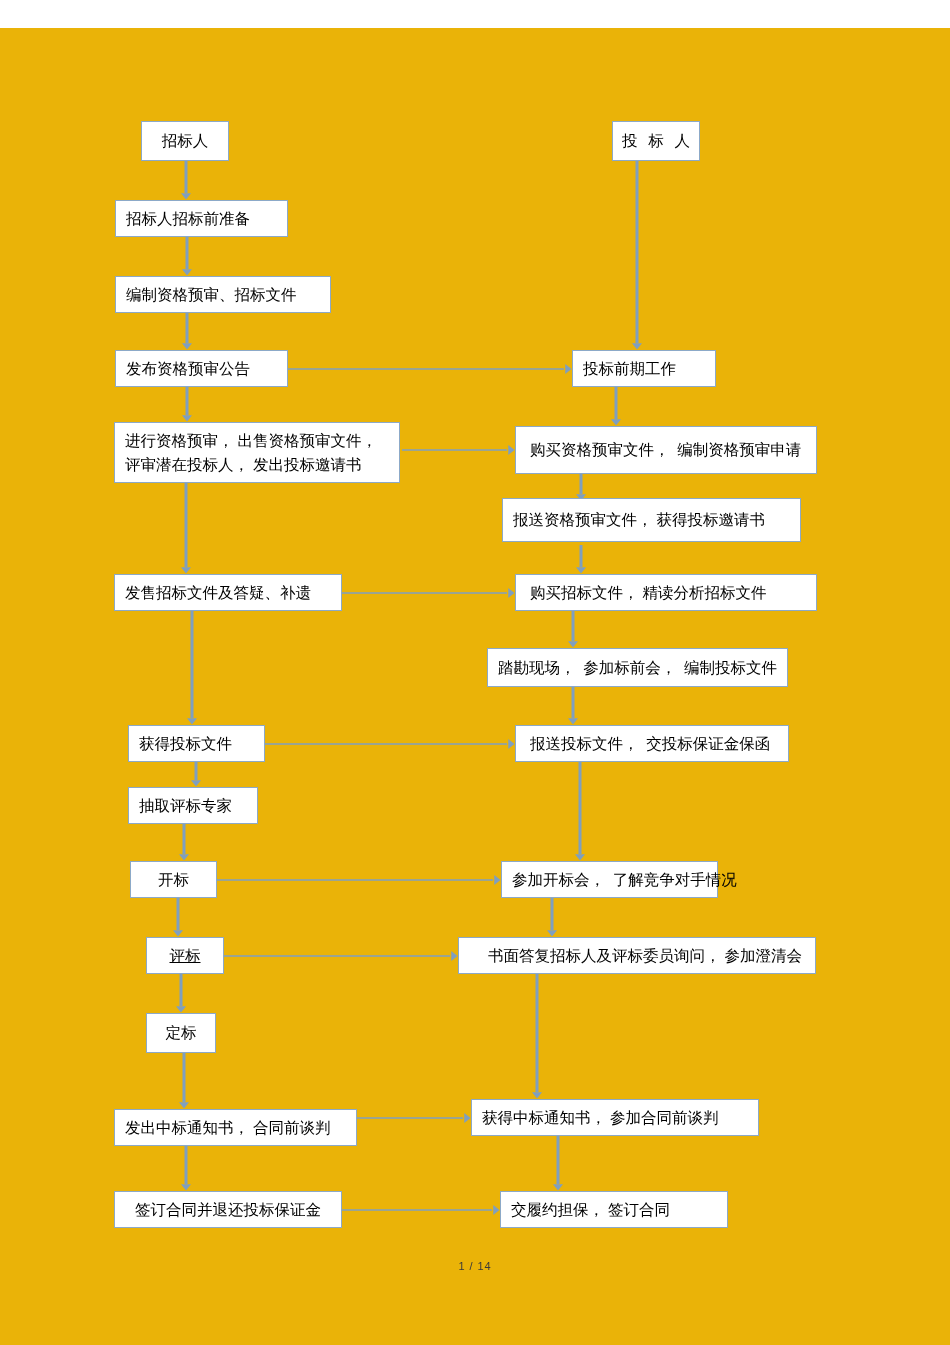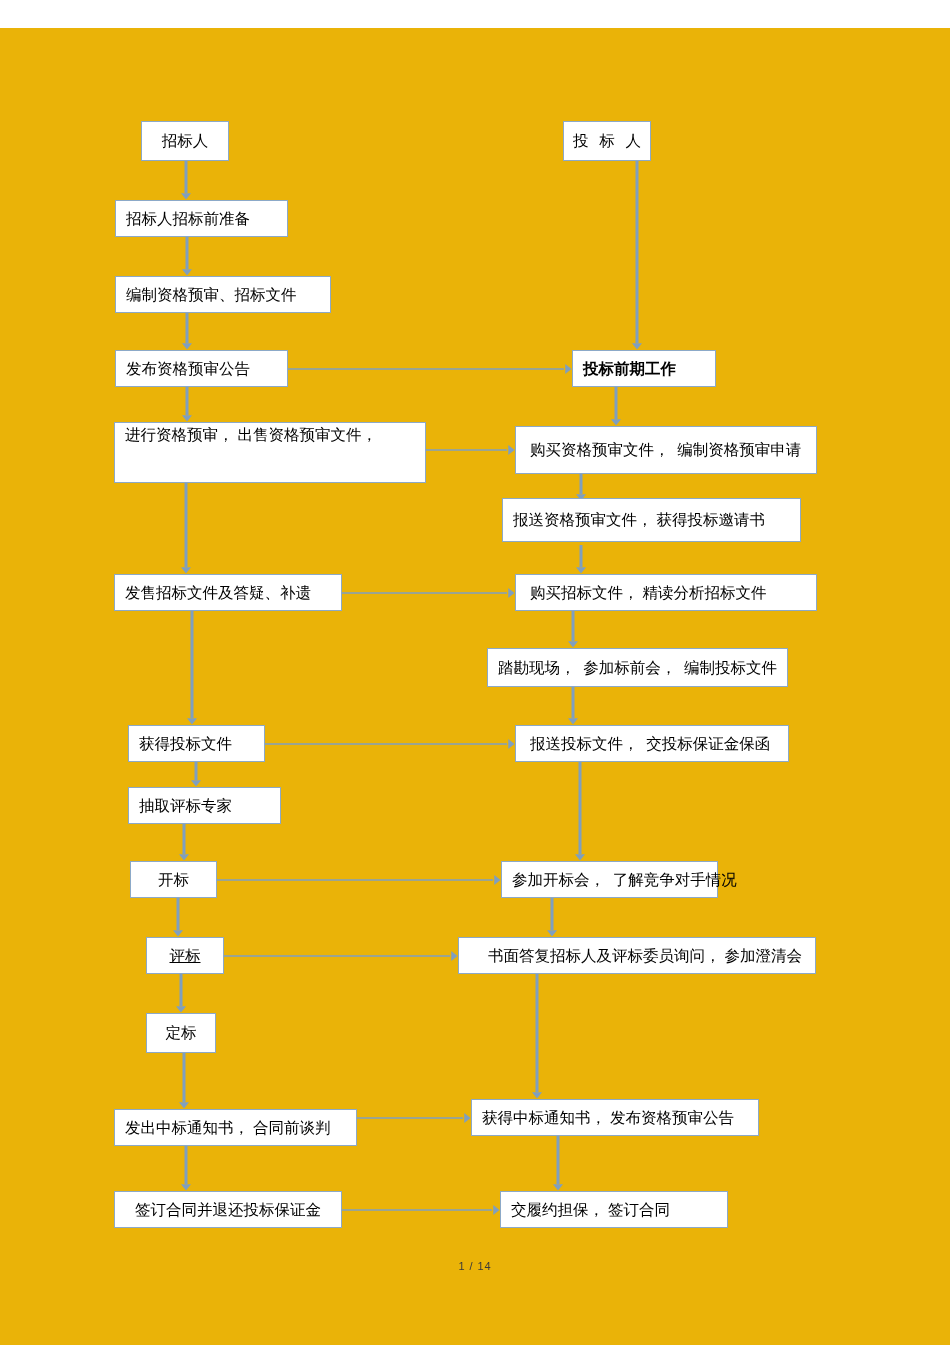--- a/index.html
+++ b/index.html
@@ -165,35 +165,35 @@
       <path d="M 464.25 1085 L 464.25 1095 L 470.5 1090 Z" fill="#7f9fc0"></path>
       <g></g>
       <line x1="342" y1="1182" x2="492" y2="1182" stroke="#7f9fc0" stroke-width="1.6"></line>
       <path d="M 493.25 1177 L 493.25 1187 L 499.5 1182 Z" fill="#7f9fc0"></path>
     </svg>
   <div id="nodes-host">
       <div class="node center" style="left: 141px; top: 93px; width: 88px; height: 40px;"><span class="tx">招标人</span></div>
       <div class="node" style="left: 115px; top: 172px; width: 173px; height: 37px;"><span class="tx">招标人招标前准备</span></div>
       <div class="node" style="left: 115px; top: 248px; width: 216px; height: 37px;"><span class="tx">编制资格预审、招标文件</span></div>
       <div class="node" style="left: 115px; top: 322px; width: 173px; height: 37px;"><span class="tx">发布资格预审公告</span></div>
-      <div class="node" style="left: 114px; top: 394px; width: 312px; height: 61px; justify-content: space-between;"><span class="tx">进行资格预审， 出售资格预审文件，</span></div>
+      <div class="node" style="left: 114px; top: 394px; width: 286px; height: 61px;"><span class="tx">进行资格预审， 出售资格预审文件，</span><span class="tx">评审潜在投标人， 发出投标邀请书</span></div>
       <div class="node" style="left: 114px; top: 546px; width: 228px; height: 37px;"><span class="tx">发售招标文件及答疑、补遗</span></div>
       <div class="node" style="left: 128px; top: 697px; width: 137px; height: 37px;"><span class="tx">获得投标文件</span></div>
-      <div class="node" style="left: 128px; top: 759px; width: 153px; height: 37px;"><span class="tx">抽取评标专家</span></div>
+      <div class="node" style="left: 128px; top: 759px; width: 130px; height: 37px;"><span class="tx">抽取评标专家</span></div>
       <div class="node center" style="left: 130px; top: 833px; width: 87px; height: 37px;"><span class="tx">开标</span></div>
       <div class="node center" style="left: 146px; top: 909px; width: 78px; height: 37px; text-decoration: underline;"><span class="tx">评标</span></div>
       <div class="node center" style="left: 146px; top: 985px; width: 70px; height: 40px;"><span class="tx">定标</span></div>
       <div class="node" style="left: 114px; top: 1081px; width: 243px; height: 37px;"><span class="tx">发出中标通知书， 合同前谈判</span></div>
       <div class="node" style="left: 114px; top: 1163px; width: 228px; height: 37px; align-items: center;"><span class="tx">签订合同并退还投标保证金</span></div>
-      <div class="node center title-sp" style="left: 563px; top: 93px; width: 88px; height: 40px;"><span class="tx">投 标 人</span></div>
-      <div class="node" style="left: 572px; top: 322px; width: 144px; height: 37px; font-weight: bold;"><span class="tx">投标前期工作</span></div>
+      <div class="node center title-sp" style="left: 612px; top: 93px; width: 88px; height: 40px;"><span class="tx">投 标 人</span></div>
+      <div class="node" style="left: 572px; top: 322px; width: 144px; height: 37px;"><span class="tx">投标前期工作</span></div>
       <div class="node pad-lg" style="left: 515px; top: 398px; width: 302px; height: 48px;"><span class="tx">购买资格预审文件，  编制资格预审申请</span></div>
       <div class="node" style="left: 502px; top: 470px; width: 299px; height: 44px;"><span class="tx">报送资格预审文件， 获得投标邀请书</span></div>
       <div class="node pad-lg" style="left: 515px; top: 546px; width: 302px; height: 37px;"><span class="tx">购买招标文件， 精读分析招标文件</span></div>
       <div class="node" style="left: 487px; top: 620px; width: 301px; height: 39px;"><span class="tx">踏勘现场，  参加标前会，  编制投标文件</span></div>
       <div class="node pad-lg" style="left: 515px; top: 697px; width: 274px; height: 37px;"><span class="tx">报送投标文件，  交投标保证金保函</span></div>
       <div class="node" style="left: 501px; top: 833px; width: 217px; height: 37px;"><span class="tx">参加开标会，  了解竞争对手情况</span></div>
       <div class="node" style="left: 458px; top: 909px; width: 358px; height: 37px; padding-left: 19px;"><span class="tx">书面答复招标人及评标委员询问， 参加澄清会</span></div>
-      <div class="node" style="left: 471px; top: 1071px; width: 288px; height: 37px;"><span class="tx">获得中标通知书， 发布资格预审公告</span></div>
+      <div class="node" style="left: 471px; top: 1071px; width: 288px; height: 37px;"><span class="tx">获得中标通知书， 参加合同前谈判</span></div>
       <div class="node" style="left: 500px; top: 1163px; width: 228px; height: 37px;"><span class="tx">交履约担保， 签订合同</span></div>
     </div>
   <div id="footer">1 / 14</div>
 </div>
 
 </body></html>

